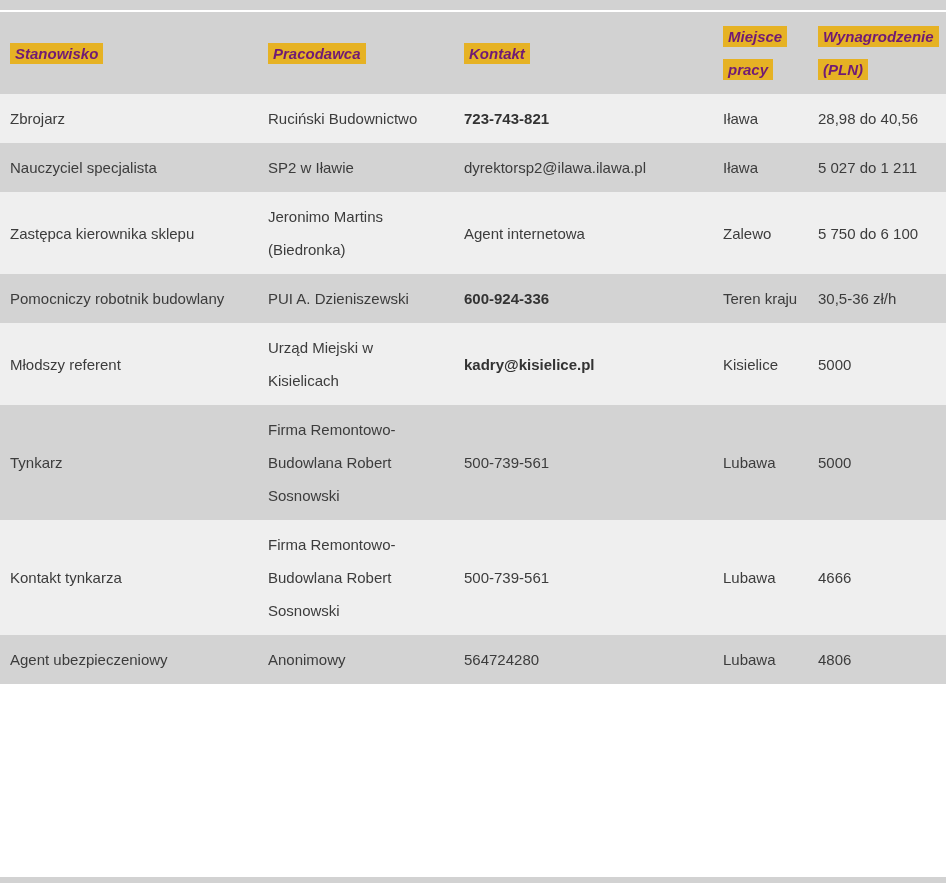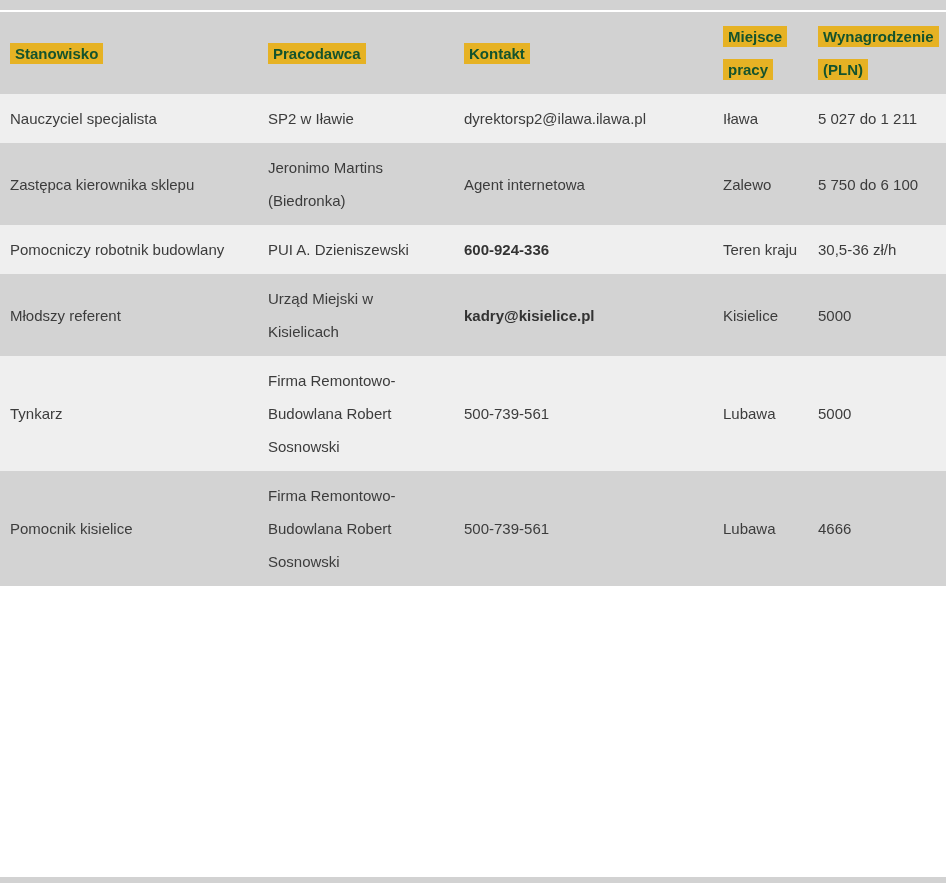--- a/index.html
+++ b/index.html
@@ -33,24 +33,25 @@
     padding: 8px 10px;
     text-align: left;
     vertical-align: middle;
     line-height: 33px;
     font-weight: 400;
     word-wrap: break-word;
   }
   th { font-weight: 700; color: #111111; }
   .hl {
     background: #e6b224;
-    color: #14532d;
+    color: #701a75;
     padding: 2px 5px;
     -webkit-box-decoration-break: clone;
     box-decoration-break: clone;
+    font-style: italic;
   }
   tbody tr:nth-child(odd)  { background: #efefef; }
   tbody tr:nth-child(even) { background: #d3d3d3; }
   td.bold { font-weight: 700; color: #333333; }
   .bottom-strip {
     position: absolute;
     left: 0;
     bottom: 0;
     width: 946px;
     height: 6px;
@@ -76,20 +77,27 @@
       <tr>
         <th><span class="hl">Stanowisko</span></th>
         <th><span class="hl">Pracodawca</span></th>
         <th><span class="hl">Kontakt</span></th>
         <th><span class="hl">Miejsce pracy</span></th>
         <th><span class="hl">Wynagrodzenie (PLN)</span></th>
       </tr>
     </thead>
     <tbody>
       <tr>
+        <td>Zbrojarz</td>
+        <td>Ruciński Budownictwo</td>
+        <td class="bold">723-743-821</td>
+        <td>Iława</td>
+        <td>28,98 do 40,56</td>
+      </tr>
+      <tr>
         <td>Nauczyciel specjalista</td>
         <td>SP2 w Iławie</td>
         <td>dyrektorsp2@ilawa.ilawa.pl</td>
         <td>Iława</td>
         <td>5 027 do 1 211</td>
       </tr>
       <tr>
         <td>Zastępca kierownika sklepu</td>
         <td>Jeronimo Martins (Biedronka)</td>
         <td>Agent internetowa</td>
@@ -111,23 +119,30 @@
         <td>5000</td>
       </tr>
       <tr>
         <td>Tynkarz</td>
         <td>Firma Remontowo-Budowlana Robert Sosnowski</td>
         <td>500-739-561</td>
         <td>Lubawa</td>
         <td>5000</td>
       </tr>
       <tr>
-        <td>Pomocnik kisielice</td>
+        <td>Kontakt tynkarza</td>
         <td>Firma Remontowo-Budowlana Robert Sosnowski</td>
         <td>500-739-561</td>
         <td>Lubawa</td>
         <td>4666</td>
+      </tr>
+      <tr>
+        <td>Agent ubezpieczeniowy</td>
+        <td>Anonimowy</td>
+        <td>564724280</td>
+        <td>Lubawa</td>
+        <td>4806</td>
       </tr>
     </tbody>
   </table>
 
   <div class="bottom-strip"></div>
 </div>
 
 </body></html>

